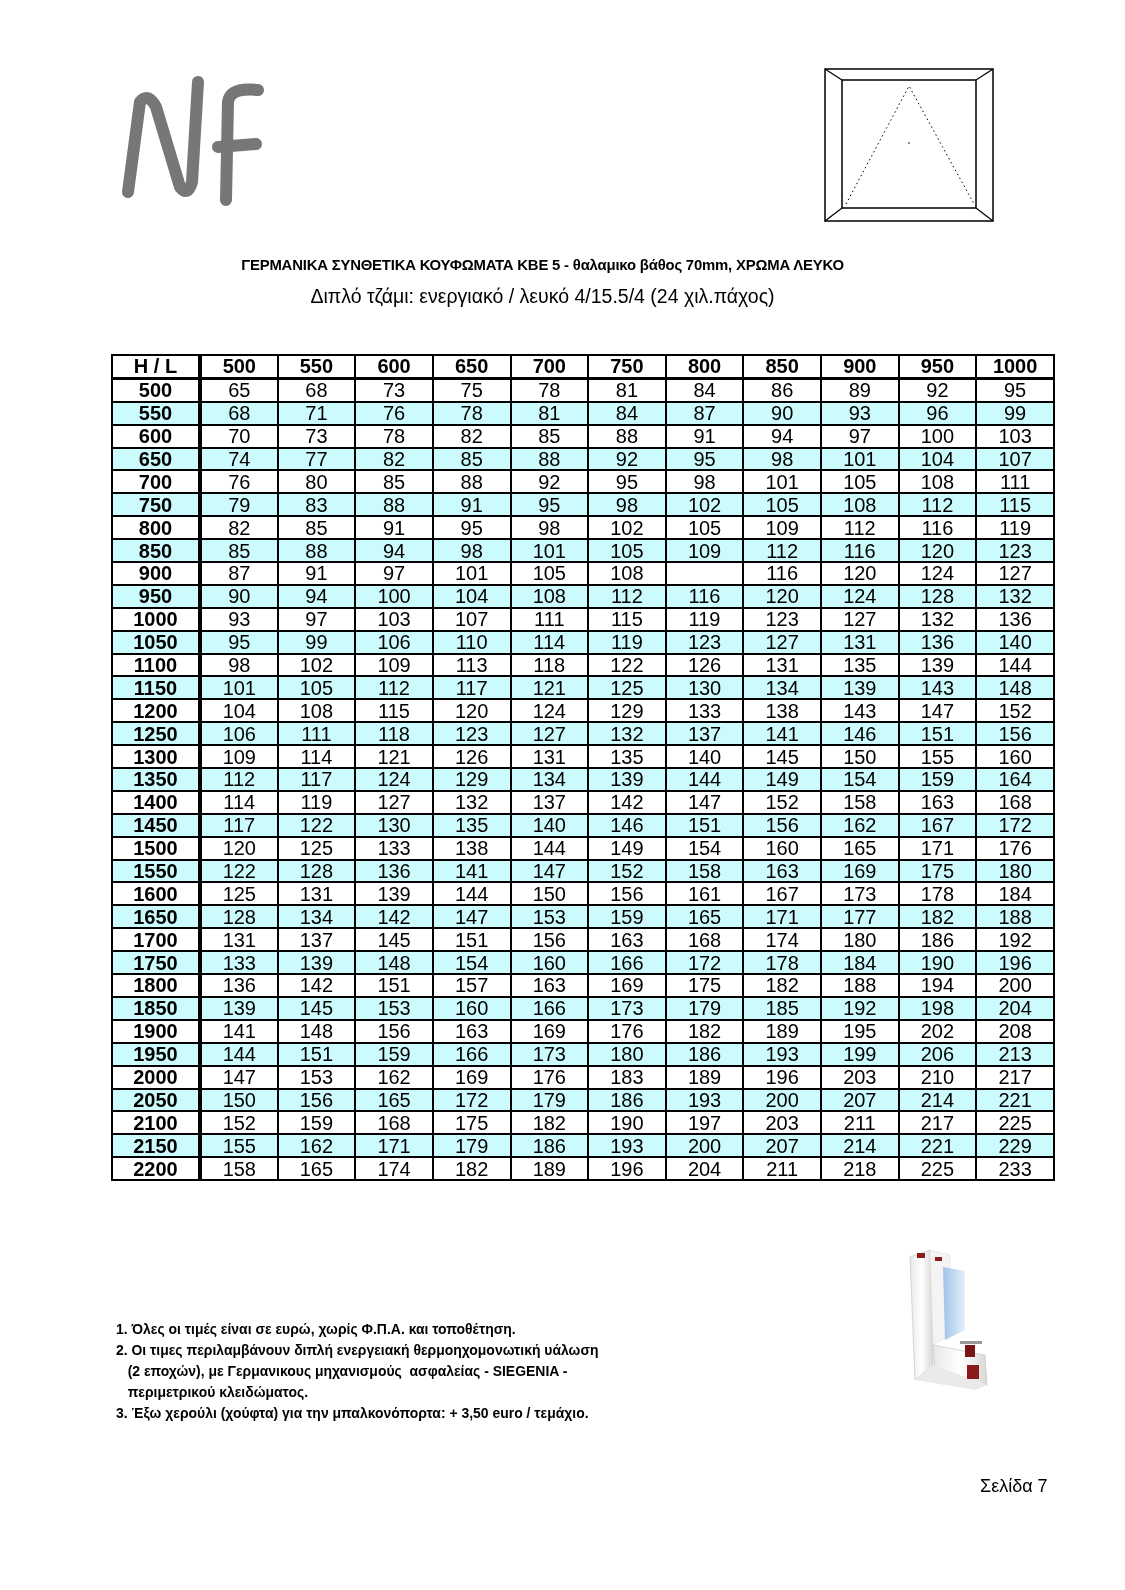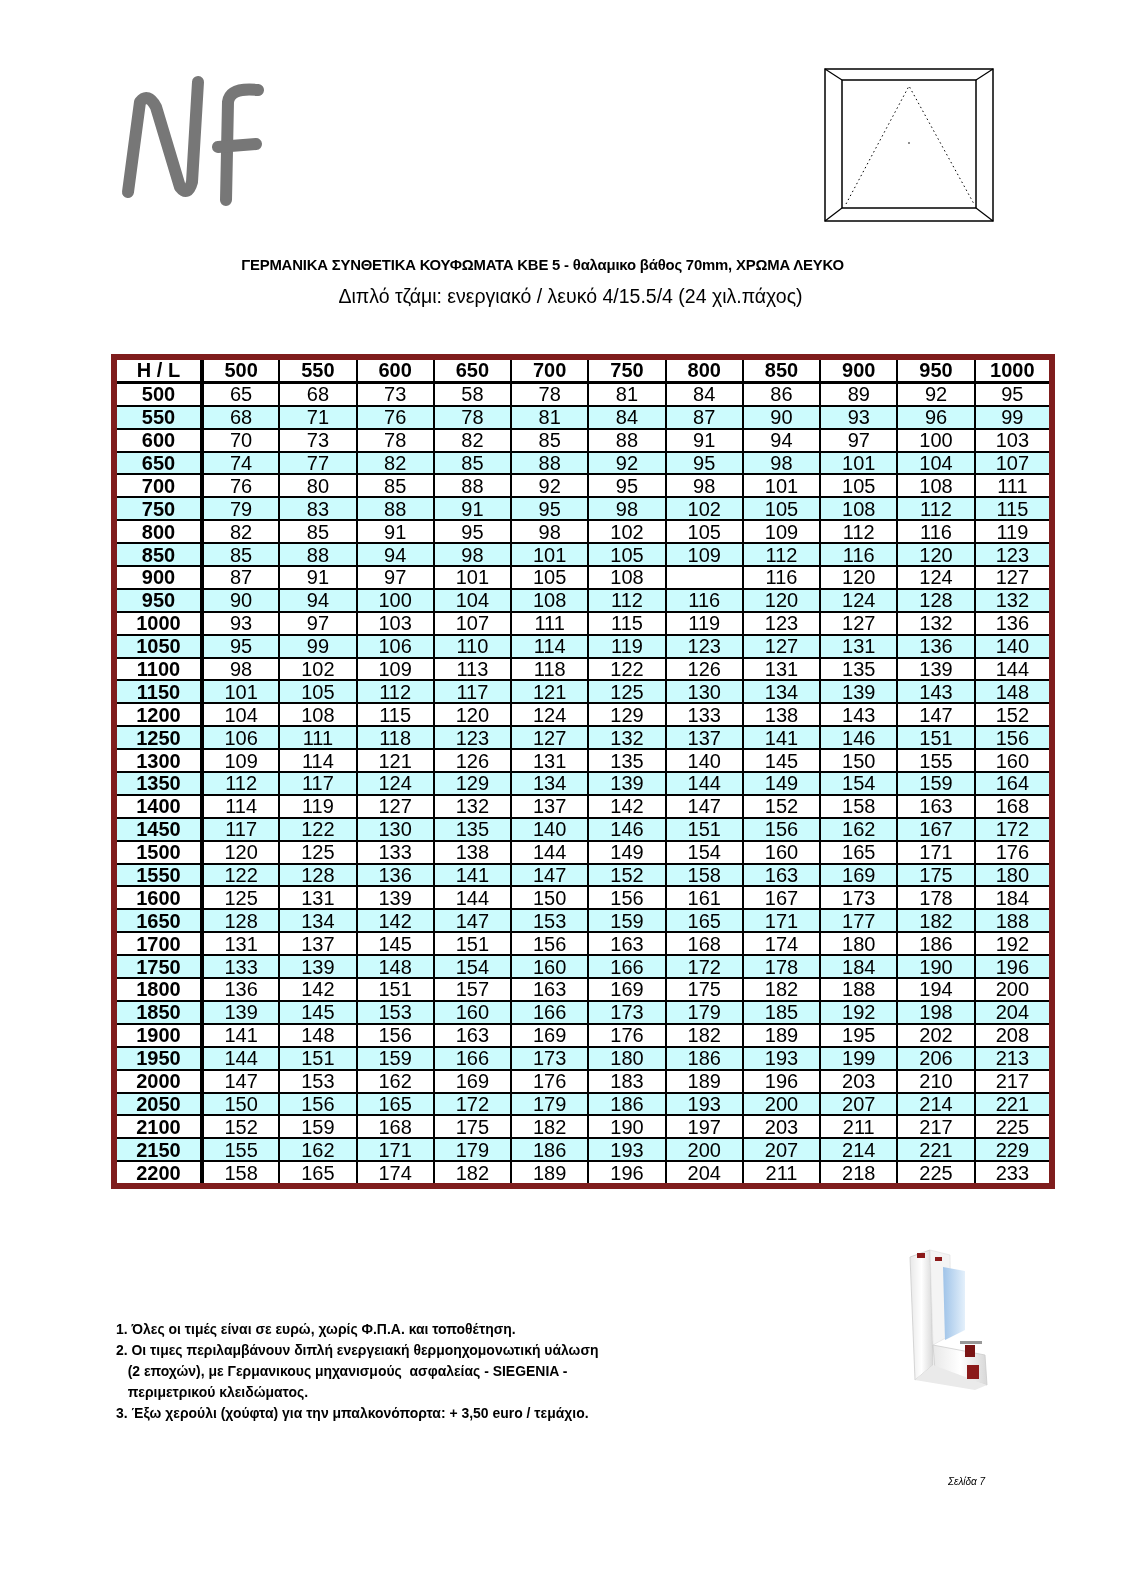--- a/index.html
+++ b/index.html
@@ -1,31 +1,31 @@
 <!DOCTYPE html>
 <html><head>
 <meta charset="utf-8">
 <style>
   html, body { margin: 0; padding: 0; background: #ffffff; }
   body { width: 1125px; height: 1590px; position: relative; overflow: hidden; font-family: "Liberation Sans", sans-serif; color: #000; }
   .logo { position: absolute; left: 118px; top: 72px; width: 150px; height: 135px; }
   .window-icon { position: absolute; left: 824px; top: 68px; width: 170px; height: 154px; }
   .title1 { position: absolute; left: 0; width: 1085px; top: 256px; text-align: center; font-weight: bold; font-size: 15.5px; letter-spacing: -0.2px; transform: scaleX(0.96); transform-origin: center; }
-  .title2 { position: absolute; left: 0; width: 1085px; top: 285px; text-align: center; font-size: 19.5px; padding-left: 28px; }
-  table.price { position: absolute; left: 111px; top: 354px; width: 944px; border-collapse: collapse; border: 6px solid #7f1d1d; table-layout: fixed; }
+  .title2 { position: absolute; left: 0; width: 1085px; top: 285px; text-align: center; font-size: 19.5px; }
+  table.price { position: absolute; left: 111px; top: 354px; width: 944px; border-collapse: collapse; border: 1px solid #7f1d1d; table-layout: fixed; }
   table.price td, table.price th { border: 2px solid #000; padding: 0; height: 20.9px; line-height: 20px; font-size: 20px; text-align: center; overflow: hidden; }
   table.price th { font-weight: bold; background: #fff; border-bottom: 3px solid #000; }
   table.price td.rh { font-weight: bold; border-right: 4px solid #000; }
   table.price th.corner { border-right: 4px solid #000; }
   table.price tr.alt td { background: #ccfbfd; }
   table.price col.c0 { width: 88px; }
   .notes { position: absolute; left: 116px; top: 1318px; font-size: 15px; font-weight: bold; line-height: 21px; transform: scaleX(0.93); transform-origin: left; }
   .notes div { white-space: pre; }
   .profile-img { position: absolute; left: 905px; top: 1245px; width: 100px; height: 145px; }
-  .page-num { position: absolute; left: 948px; top: 1476px; font-size: 10px; font-style: italic; }
+  .page-num { position: absolute; left: 980px; top: 1476px; font-size: 18px; }
 </style>
 </head>
 <body>
 
 <svg class="logo" viewBox="0 0 150 135">
   <g fill="none" stroke="#777" stroke-width="12" stroke-linecap="round" stroke-linejoin="round">
     <path d="M10 120 L22 30 Q30 20 38 35 L62 115 Q70 125 74 110 L80 10"></path>
     <path d="M108 128 L110 30 Q112 15 140 18"></path>
     <path d="M100 75 L138 72"></path>
   </g>
@@ -76,21 +76,21 @@
         <th>950</th>
         <th>1000</th>
       </tr>
   </thead>
   <tbody id="table-body">
       <tr>
         <td class="rh">500</td>
         <td>65</td>
         <td>68</td>
         <td>73</td>
-        <td>58</td>
+        <td>75</td>
         <td>78</td>
         <td>81</td>
         <td>84</td>
         <td>86</td>
         <td>89</td>
         <td>92</td>
         <td>95</td>
       </tr>
       <tr class="alt">
         <td class="rh">550</td>

